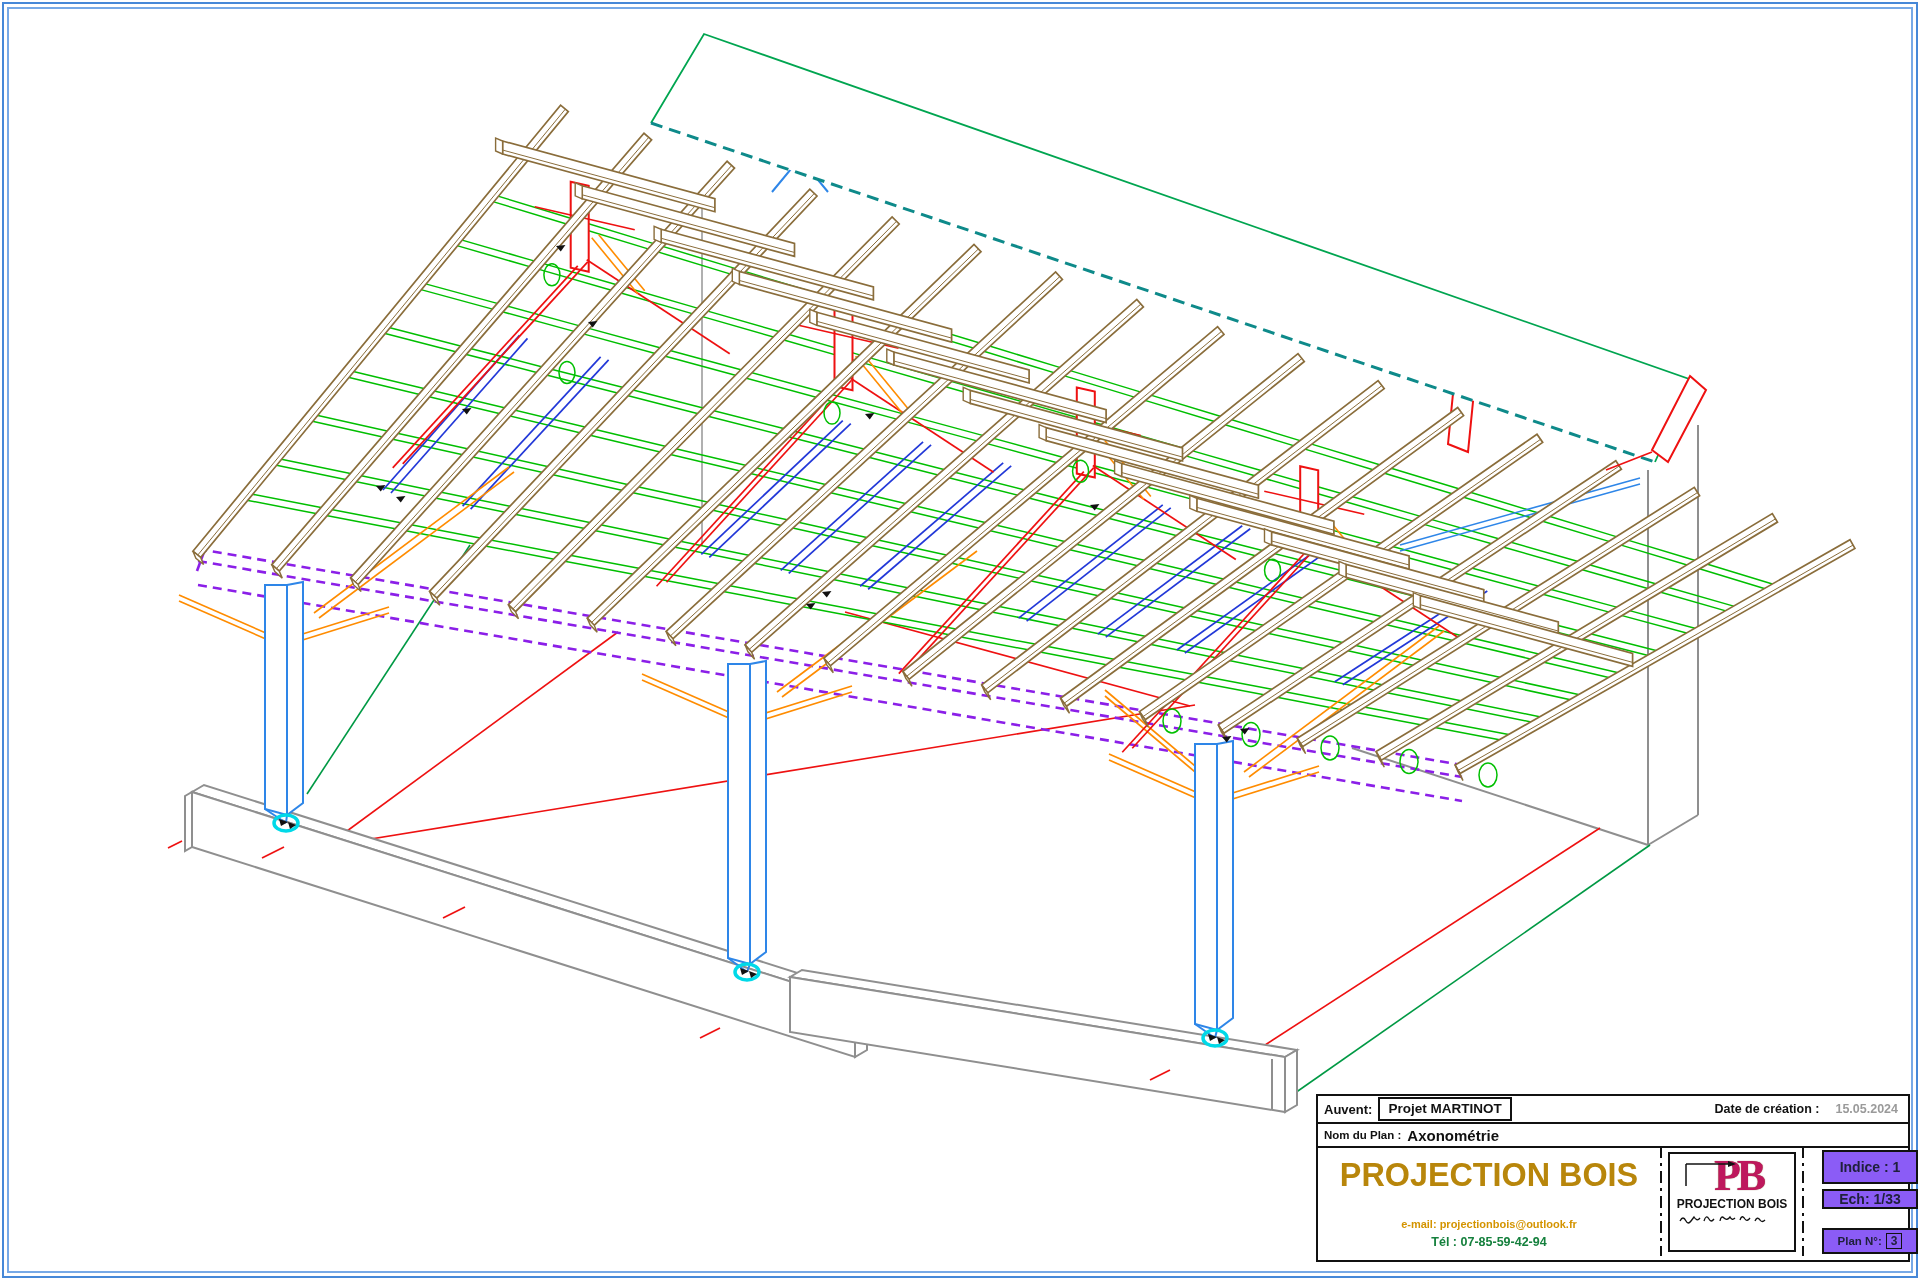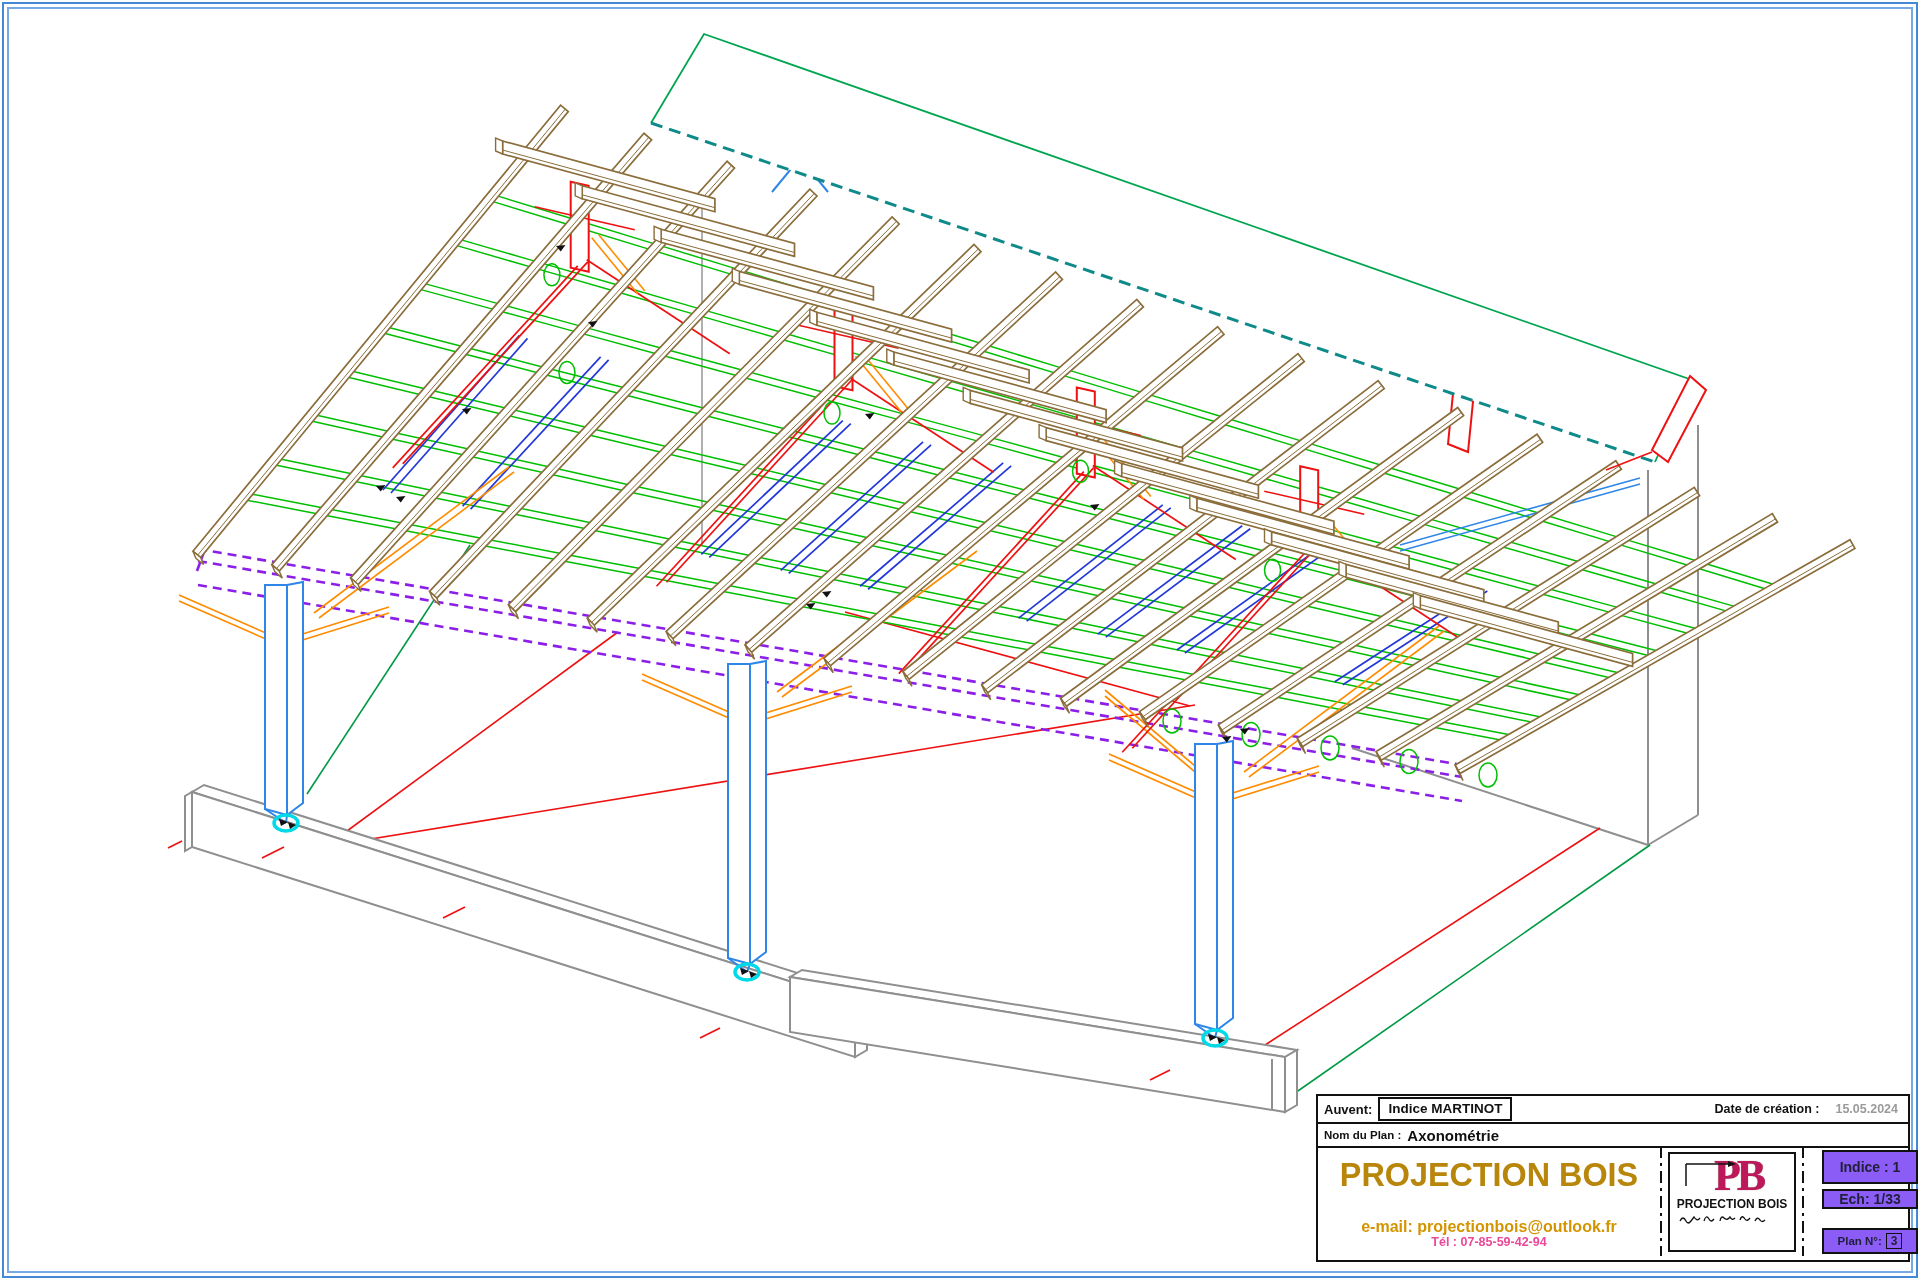--- a/index.html
+++ b/index.html
@@ -14,22 +14,22 @@
   .tb-row1 .lab{font-size:13px;font-weight:bold;margin-left:6px;white-space:nowrap;}
   .tb-row1 .boxed{border:2px solid #111;padding:0 8px;margin-left:6px;font-size:13.5px;font-weight:bold;line-height:20px;white-space:nowrap;}
   .tb-row1 .date-l{margin-left:auto;font-size:12.5px;font-weight:bold;white-space:nowrap;}
   .tb-row1 .date-v{color:#9a9a9a;font-size:12.5px;font-weight:600;margin:0 10px 0 16px;white-space:nowrap;}
   .tb-row2{height:24px;border-bottom:2px solid #111;display:flex;align-items:center;box-sizing:border-box;}
   .tb-row2 .lab{font-size:11.5px;font-weight:bold;margin-left:6px;white-space:nowrap;}
   .tb-row2 .val{font-size:15px;font-weight:bold;margin-left:6px;white-space:nowrap;}
   .tb-main{position:relative;height:108px;}
   .tb-left{position:absolute;left:0;top:0;width:342px;height:108px;text-align:center;}
   .company{margin-top:8px;font-size:33px;font-weight:800;color:#b8860b;letter-spacing:0px;transform:scaleX(.98);white-space:nowrap;}
-  .email{position:absolute;left:0;right:0;bottom:20px;font-size:16px;font-weight:bold;color:#d49400;white-space:nowrap;}
-  .phone{position:absolute;left:0;right:0;bottom:7px;font-size:12.5px;font-weight:bold;color:#ec4899;white-space:nowrap;}
+  .email{position:absolute;left:0;right:0;bottom:26px;font-size:11px;font-weight:bold;color:#d49400;white-space:nowrap;}
+  .phone{position:absolute;left:0;right:0;bottom:7px;font-size:12.5px;font-weight:bold;color:#15803d;white-space:nowrap;}
   .dd-v{position:absolute;top:-2px;bottom:0;width:2px;background-image:repeating-linear-gradient(180deg,#111 0 12px,transparent 12px 17px,#111 17px 20px,transparent 20px 25px);}
   .dd-h{position:absolute;top:-2px;height:2px;background-image:repeating-linear-gradient(90deg,#111 0 14px,transparent 14px 19px,#111 19px 22px,transparent 22px 27px);}
   .logo-box{position:absolute;left:350px;top:4px;width:128px;height:100px;border:2px solid #111;background:#fff;text-align:center;box-sizing:border-box;}
   .monogram{font-family:"Liberation Serif",serif;font-size:44px;line-height:40px;font-weight:bold;color:#be185d;text-shadow:0 0 1px #7a4a28;letter-spacing:-4px;margin-top:2px;padding-left:12px;}
   .logo-name{font-size:12px;font-weight:900;color:#111;margin-top:1px;letter-spacing:0px;white-space:nowrap;}
   .logo-arrows{position:absolute;left:14px;top:6px;}
   .tb-right{position:absolute;left:492px;top:0;width:96px;height:108px;}
   .cell{position:absolute;left:12px;width:96px;border:2px solid #111;background:#8b5cf6;display:flex;align-items:center;justify-content:center;font-size:14px;font-weight:bold;color:#20203c;box-sizing:border-box;white-space:nowrap;}
   .cell.small{font-size:11.5px;}
   .mini-box{border:1.5px solid #111;padding:0 4px;margin-left:4px;font-size:12px;}
@@ -384,21 +384,21 @@
         <path d="M0 0 L9 3 L2 7 Z" fill="#111111" transform="translate(1240,729) rotate(-25)"></path>
       </g>
     </svg>
 
   <div class="border-outer"></div>
   <div class="border-inner"></div>
 
   <div class="tb">
     <div class="tb-row1">
       <span class="lab">Auvent:</span>
-      <span class="boxed">Indice MARTINOT</span>
+      <span class="boxed">Projet MARTINOT</span>
       <span class="date-l">Date de création :</span>
       <span class="date-v">15.05.2024</span>
     </div>
     <div class="tb-row2">
       <span class="lab">Nom du Plan :</span>
       <span class="val">Axonométrie</span>
     </div>
     <div class="tb-main">
       <div class="tb-left">
         <div class="company">PROJECTION BOIS</div>

